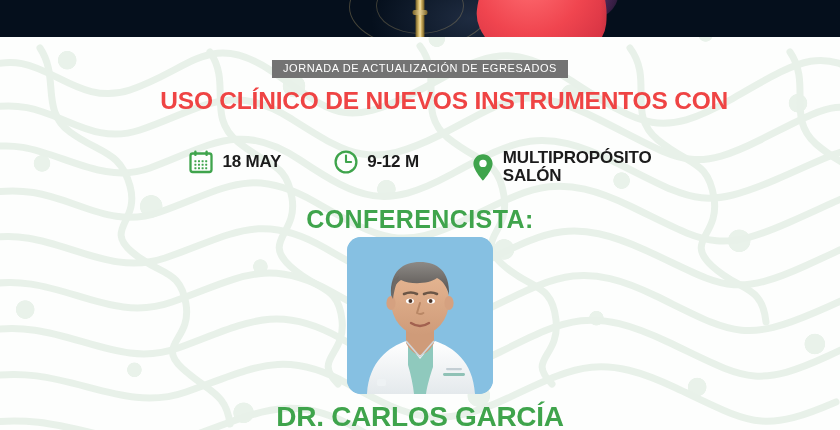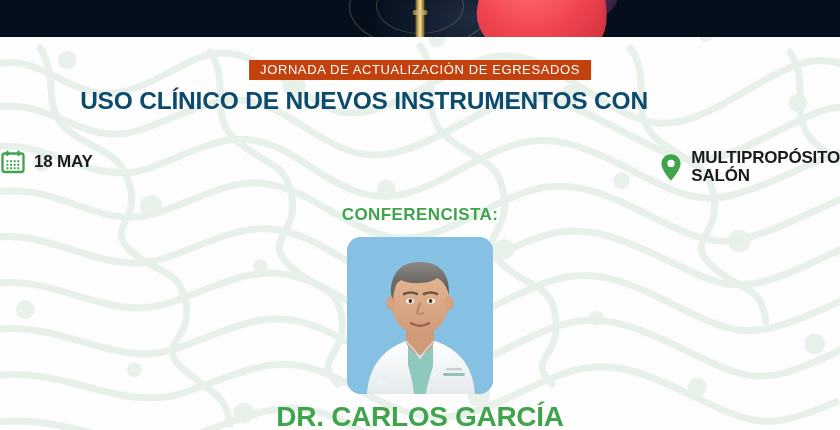--- a/index.html
+++ b/index.html
@@ -101,62 +101,62 @@
   .topband .darkglass{
     position:absolute;right:0;top:0;width:240px;height:37px;
     background:linear-gradient(90deg, rgba(5,15,28,0) 0%, #050f1c 40%);
   }
 
   
   .content{position:absolute;left:0;top:37px;width:840px;height:393px;}
 
   .badge{
     position:absolute;left:50%;top:23px;transform:translateX(-50%);
-    background:#c2410c;color:#ffffff;
-    font-size:13px;font-weight:400;letter-spacing:.6px;
+    background:#737373;color:#ffffff;
+    font-size:11px;font-weight:400;letter-spacing:.6px;
     padding:3px 11px 4px 11px;
     white-space:nowrap;
     line-height:1;
   }
 
   .title{
     position:absolute;left:0;top:50px;width:728px;
-    text-align:center;
-    color:#0c4a6e;
+    text-align:right;
+    color:#ef4444;
     font-size:24.5px;
     font-weight:bold;
     line-height:1.14;
     letter-spacing:-0.2px;
     font-stretch:condensed;
   }
   .title .l2{display:block;}
 
   
   .inforow{
     position:absolute;left:0;top:112px;width:840px;
-    display:flex;justify-content:space-between;align-items:flex-start;
+    display:flex;justify-content:center;align-items:flex-start;
     gap:8px;
   }
   .info-item{display:flex;align-items:center;gap:8px;}
   .info-item.date{margin-right:44px;}
   .info-item.time{margin-right:44px;}
   .info-text{
     color:#1b1b1b;font-size:17px;font-weight:bold;letter-spacing:-0.2px;
     line-height:1.06;white-space:nowrap;
   }
   .info-text .ln{display:block;}
   .icon-box{width:26px;height:26px;flex:0 0 26px;display:block;}
   .icon-box svg{display:block;width:26px;height:26px;}
   .pin-box{width:24px;height:29px;flex:0 0 24px;}
   .pin-box svg{display:block;width:24px;height:29px;}
 
   
   .conferencista{
     position:absolute;left:0;top:168px;width:840px;text-align:center;
-    color:#3fa44c;font-size:17px;font-weight:bold;letter-spacing:.4px;
+    color:#3fa44c;font-size:25px;font-weight:bold;letter-spacing:.4px;
   }
 
   
   .photo{
     position:absolute;left:347px;top:200px;width:146px;height:157px;
     border-radius:14px;overflow:hidden;
     background:#86c0e2;
   }
   .photo svg{display:block;width:146px;height:157px;}
 
@@ -232,20 +232,29 @@
               <rect x="6.4" y="18.2" width="2" height="2" rx=".4"></rect>
               <rect x="10" y="18.2" width="2" height="2" rx=".4"></rect>
               <rect x="13.6" y="18.2" width="2" height="2" rx=".4"></rect>
               <rect x="17.2" y="18.2" width="2" height="2" rx=".4"></rect>
             </g>
           </svg>
         </span>
         <span class="info-text">18 MAY</span>
       </div>
 
+      <div class="info-item time">
+        <span class="icon-box">
+          <svg viewBox="0 0 26 26" aria-hidden="true">
+            <circle cx="13" cy="13" r="10.4" fill="none" stroke="#3fa44c" stroke-width="2.3"></circle>
+            <path d="M13 6.6 V13 H18.1" fill="none" stroke="#3fa44c" stroke-width="2.1" stroke-linecap="round" stroke-linejoin="round"></path>
+          </svg>
+        </span>
+        <span class="info-text">9-12 M</span>
+      </div>
 
       <div class="info-item place">
         <span class="pin-box">
           <svg viewBox="0 0 24 29" aria-hidden="true">
             <path d="M12 1.2c-5.3 0-9.6 4.2-9.6 9.4 0 6.9 9.6 17.2 9.6 17.2s9.6-10.3 9.6-17.2c0-5.2-4.3-9.4-9.6-9.4z" fill="#3fa44c"></path>
             <circle cx="12" cy="10.4" r="3.7" fill="#ffffff"></circle>
           </svg>
         </span>
         <span class="info-text">
           <span class="ln">MULTIPROPÓSITO</span>

